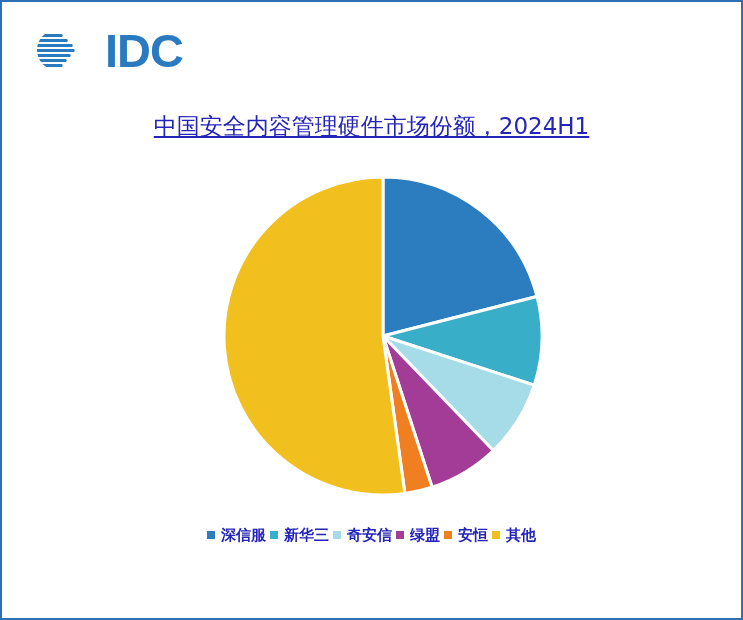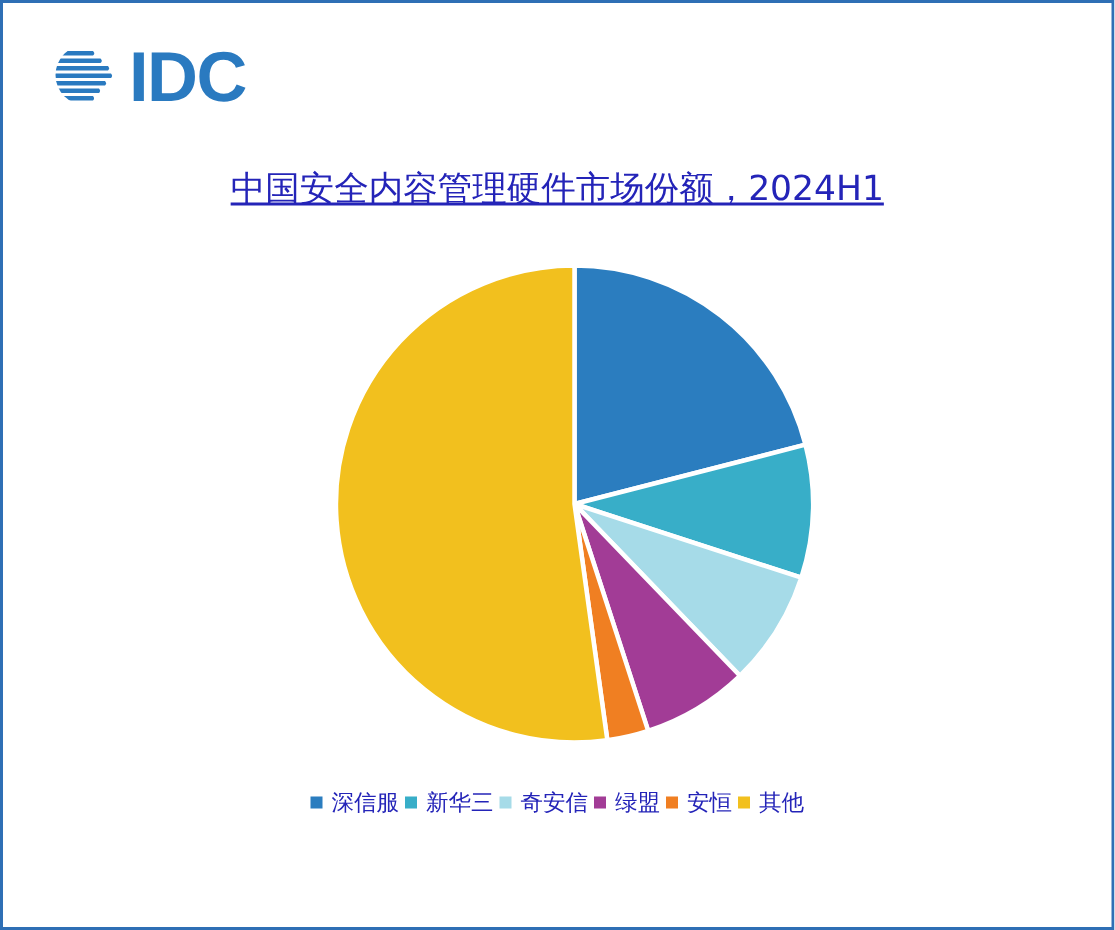--- a/index.html
+++ b/index.html
@@ -21,20 +21,21 @@
   }
 
   
   .logo {
     position: absolute;
     left: 32px;
     top: 22px;
     display: flex;
     align-items: center;
     height: 52px;
+    gap: 19px;
   }
   .logo-globe {
     width: 46px;
     height: 46px;
     display: block;
   }
   .logo-word {
     margin-left: 6px;
     font-size: 47px;
     line-height: 47px;
@@ -76,20 +77,21 @@
   
   .legend {
     position: absolute;
     left: 0;
     right: 0;
     top: 524px;
     display: flex;
     justify-content: center;
     align-items: flex-end;
     gap: 4px;
+    font-weight: bold;
   }
   .legend-item {
     display: flex;
     align-items: center;
     white-space: nowrap;
   }
   .legend-swatch {
     width: 8px;
     height: 8px;
     margin-right: 6px;

